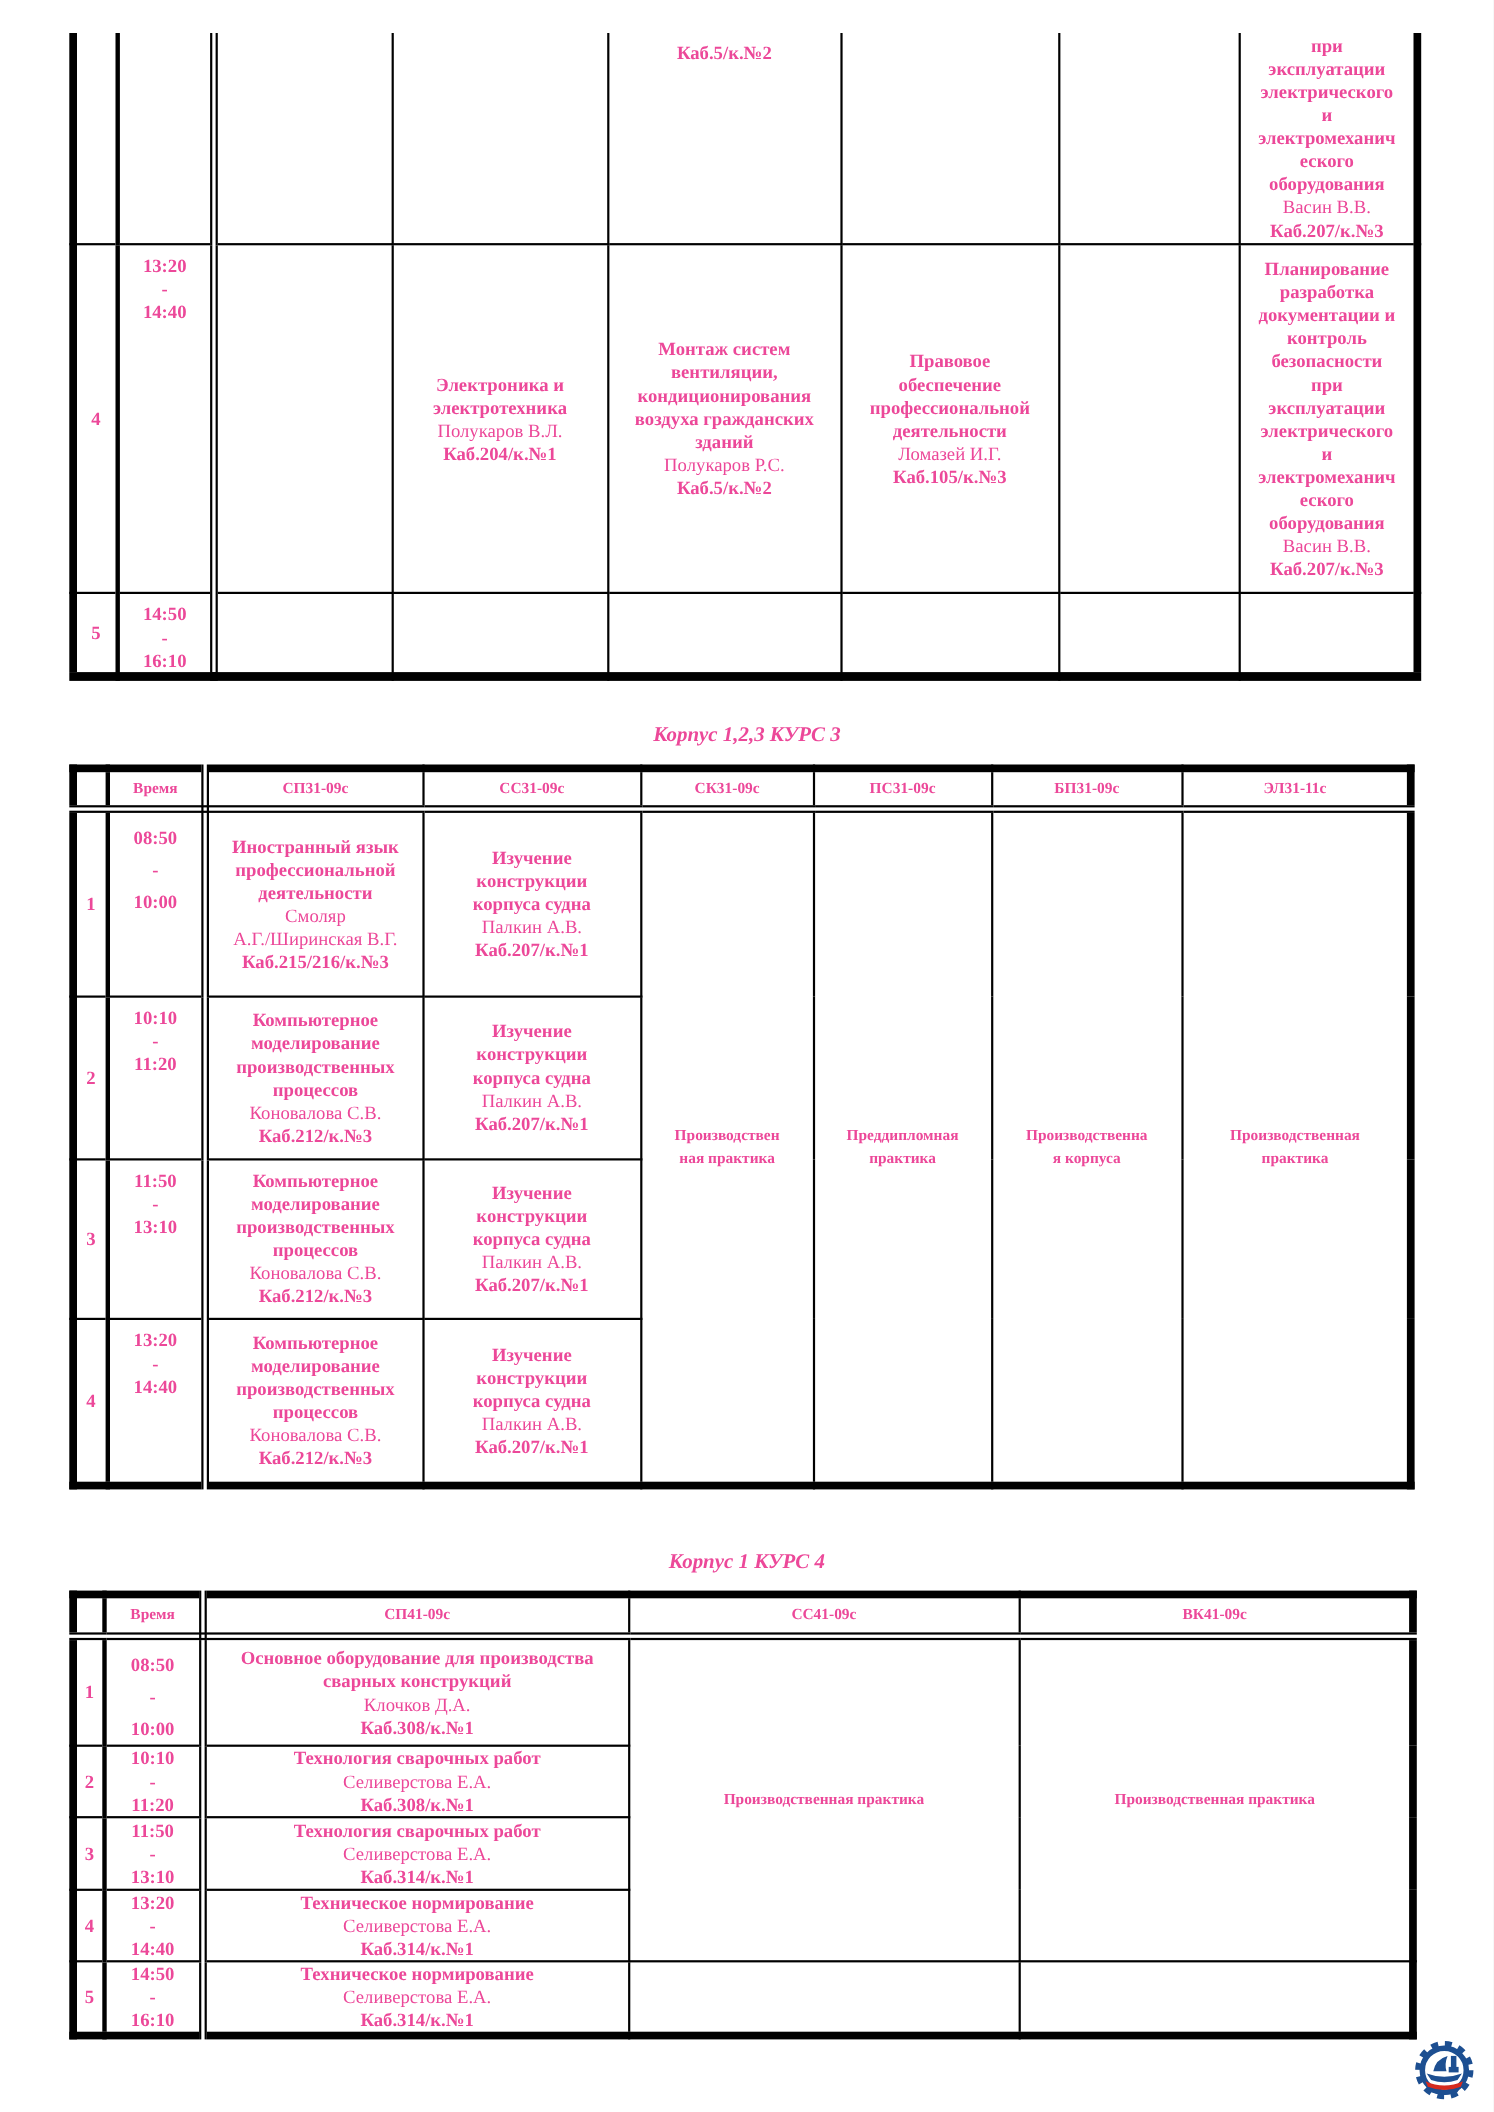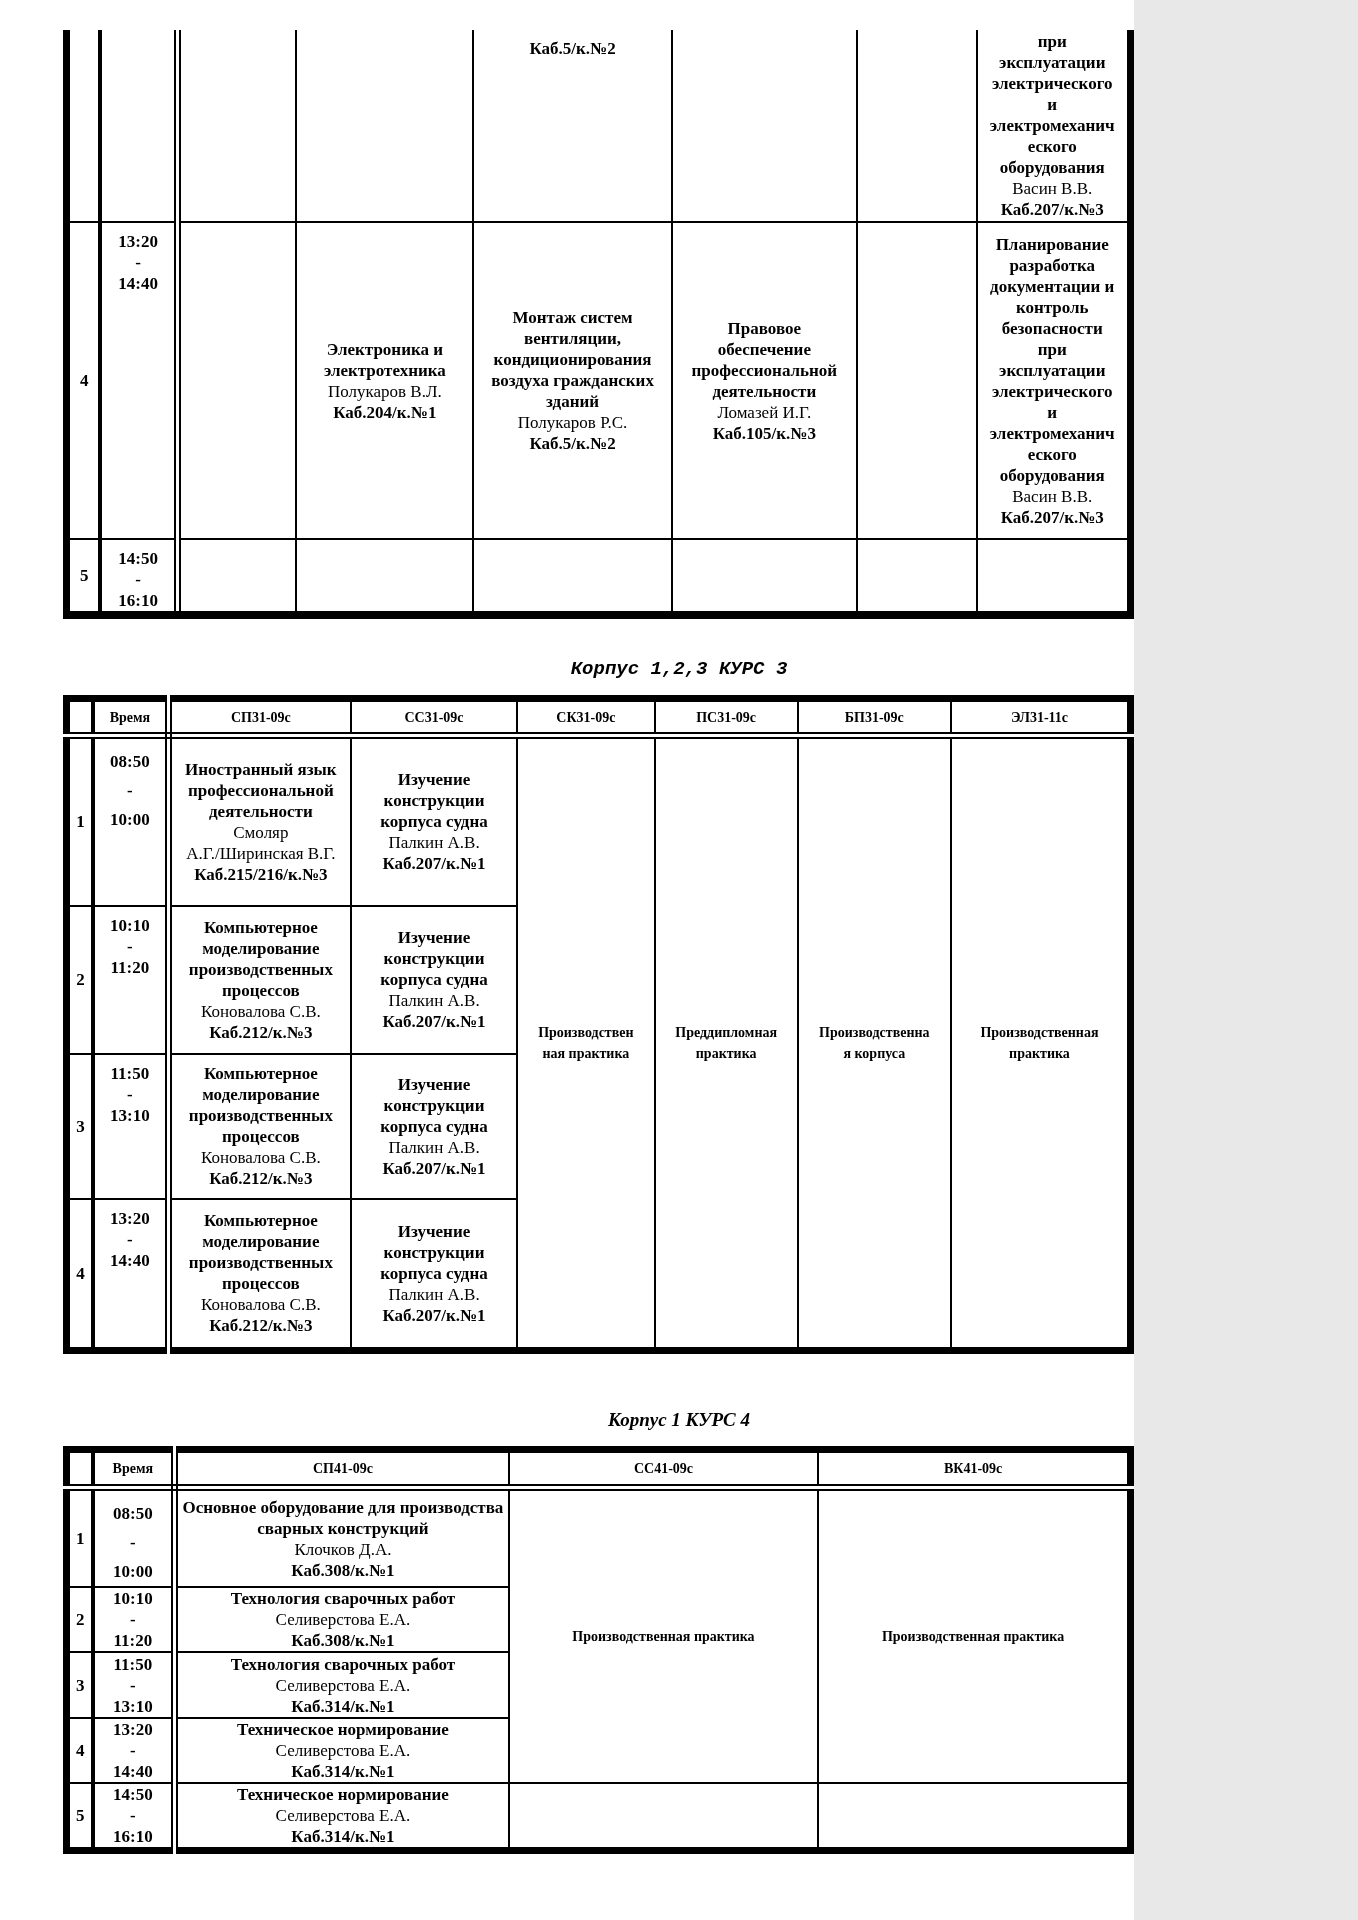--- a/index.html
+++ b/index.html
@@ -1,17 +1,17 @@
 <!DOCTYPE html>
 <html><head>
 <meta charset="utf-8">
 <style>
   html,body{margin:0;padding:0;background:#e8e8e8;}
-  .page{position:relative;width:1134px;height:1920px;background:#ffffff;overflow:hidden;
-        font-family:"Liberation Serif",serif;color:#000000;}
+  .page{position:relative;width:1358px;height:1920px;background:#ffffff;overflow:hidden;
+        font-family:"Liberation Serif",serif;color:#ec4899;}
   table{border-collapse:collapse;table-layout:fixed;position:absolute;background:#fff;}
   td{padding:0 2px;text-align:center;vertical-align:middle;font-weight:bold;
      font-size:17px;line-height:21px;overflow:hidden;border:2px solid #000;}
   td .reg{font-weight:normal;}
   .vtop{vertical-align:top;padding-top:8px;}
   .sep{border-right:7px double #000;}
   .numsep{border-right:4px solid #000;}
   .tall{line-height:29px;}
   .practice{font-size:14px;}
   
@@ -32,21 +32,21 @@
   #t2 tr:nth-child(4){height:145px;}
   #t2 tr:nth-child(5){height:152px;}
   #t3 tr:nth-child(1){height:38px;}
   #t3 tr:nth-child(2){height:87px;}
   #t3 tr:nth-child(3){height:65px;}
   #t3 tr:nth-child(4){height:66px;}
   #t3 tr:nth-child(5){height:64px;}
   #t3 tr:nth-child(6){height:66px;}
   .title{position:absolute;left:63px;width:1232px;text-align:center;
          font-size:19px;font-weight:bold;font-style:italic;}
-  #title2{top:658px;font-family:Liberation Mono, monospace;}
+  #title2{top:658px;}
   #title3{top:1409px;}
   #logo{position:absolute;left:1284px;top:1854px;width:58px;height:62px;}
 </style>
 </head>
 <body>
 
 <div class="page">
 
   <table id="t1">
     <colgroup>

